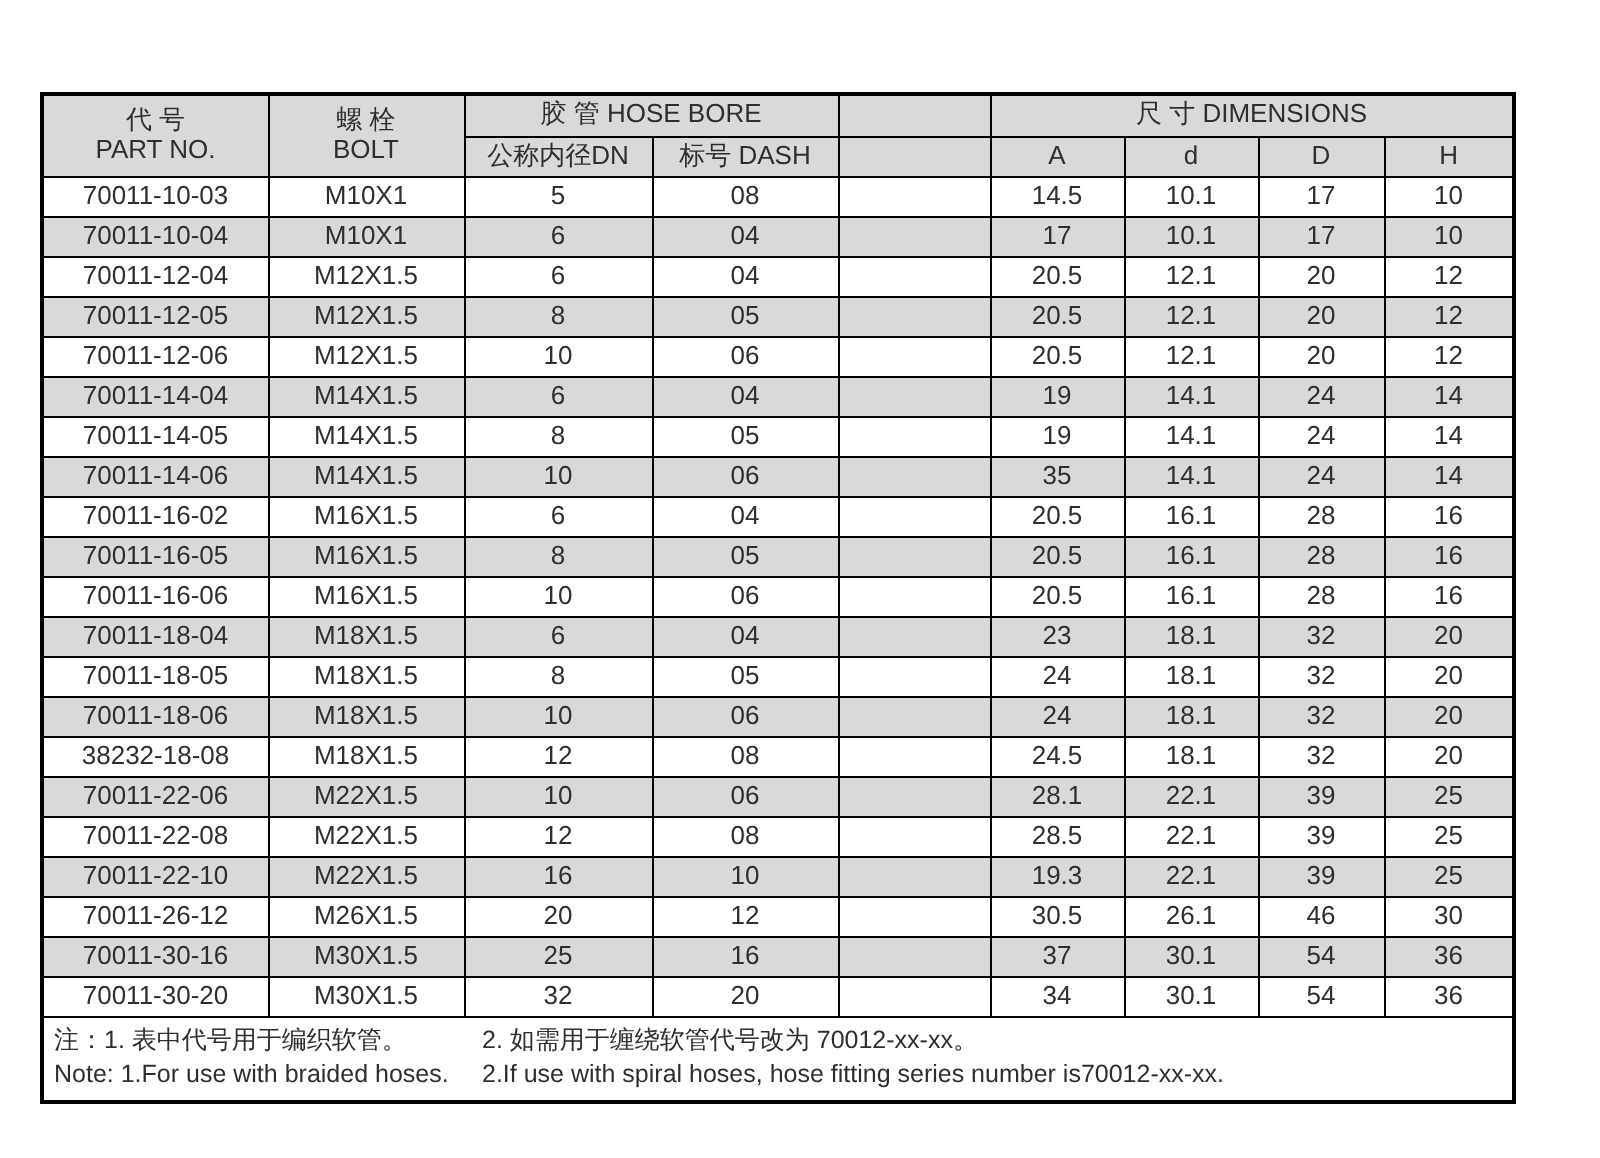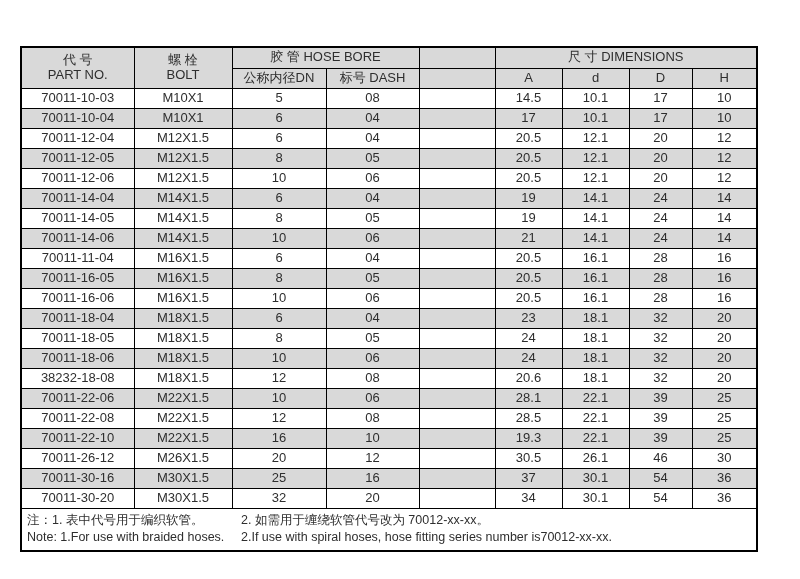--- a/index.html
+++ b/index.html
@@ -183,27 +183,27 @@
           <td>14.1</td>
           <td>24</td>
           <td>14</td>
         </tr>
         <tr class="stripe">
           <td>70011-14-06</td>
           <td>M14X1.5</td>
           <td>10</td>
           <td>06</td>
           <td></td>
-          <td>21</td>
+          <td>35</td>
           <td>14.1</td>
           <td>24</td>
           <td>14</td>
         </tr>
         <tr>
-          <td>70011-11-04</td>
+          <td>70011-16-02</td>
           <td>M16X1.5</td>
           <td>6</td>
           <td>04</td>
           <td></td>
           <td>20.5</td>
           <td>16.1</td>
           <td>28</td>
           <td>16</td>
         </tr>
         <tr class="stripe">
@@ -260,21 +260,21 @@
           <td>18.1</td>
           <td>32</td>
           <td>20</td>
         </tr>
         <tr>
           <td>38232-18-08</td>
           <td>M18X1.5</td>
           <td>12</td>
           <td>08</td>
           <td></td>
-          <td>20.6</td>
+          <td>24.5</td>
           <td>18.1</td>
           <td>32</td>
           <td>20</td>
         </tr>
         <tr class="stripe">
           <td>70011-22-06</td>
           <td>M22X1.5</td>
           <td>10</td>
           <td>06</td>
           <td></td>

